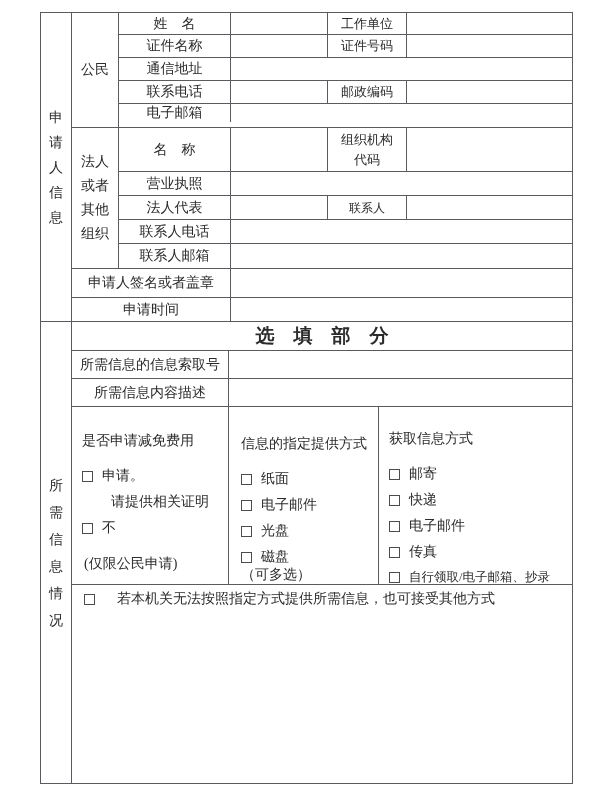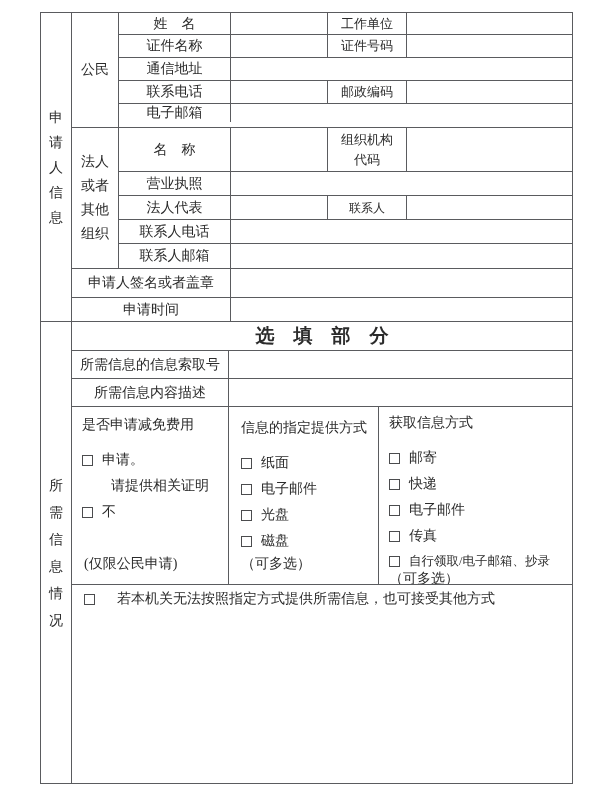--- a/index.html
+++ b/index.html
@@ -43,21 +43,21 @@
     display:flex; align-items:center; justify-content:center; }
   .desc-col .wrap2{ width:29px; word-break:break-all; line-height:27px; text-align:center; }
   .opt-header{ display:flex; align-items:center; justify-content:center;
     font-weight:bold; font-size:19px; }
   .multi{ display:flex; }
   .mc{ border-right:1px solid var(--ln); display:flex; flex-direction:column; overflow:hidden; }
   .mc:last-child{ border-right:none; }
   .mc-fee{ width:157px; padding:9px 4px 11px 10px; }
   .mc-del{ width:150px; padding:12px 4px 11px 12px; }
   .mc-get{ flex:1; padding:7px 4px 11px 10px; }
-  .mc-title{ margin-bottom:9px; white-space:nowrap; }
+  .mc-title{ margin-bottom:9px; white-space:nowrap;margin-top:16px; }
   .opt{ display:flex; align-items:center; gap:9px; margin-top:8px; white-space:nowrap; }
   .opt-long{ font-size:12.5px; }
   .cb{ width:11px; height:11px; border:1px solid #4b4c4e; flex:none; background:#fff; }
   .subnote{ padding-left:29px; margin-top:8px; white-space:nowrap; }
   .note{ margin-top:auto; white-space:nowrap; }
   .note-fee{ padding-left:2px; }
   .fallback-row{ display:flex; align-items:center; gap:22px; padding-left:12px; }
 </style>
 </head>
 <body>

